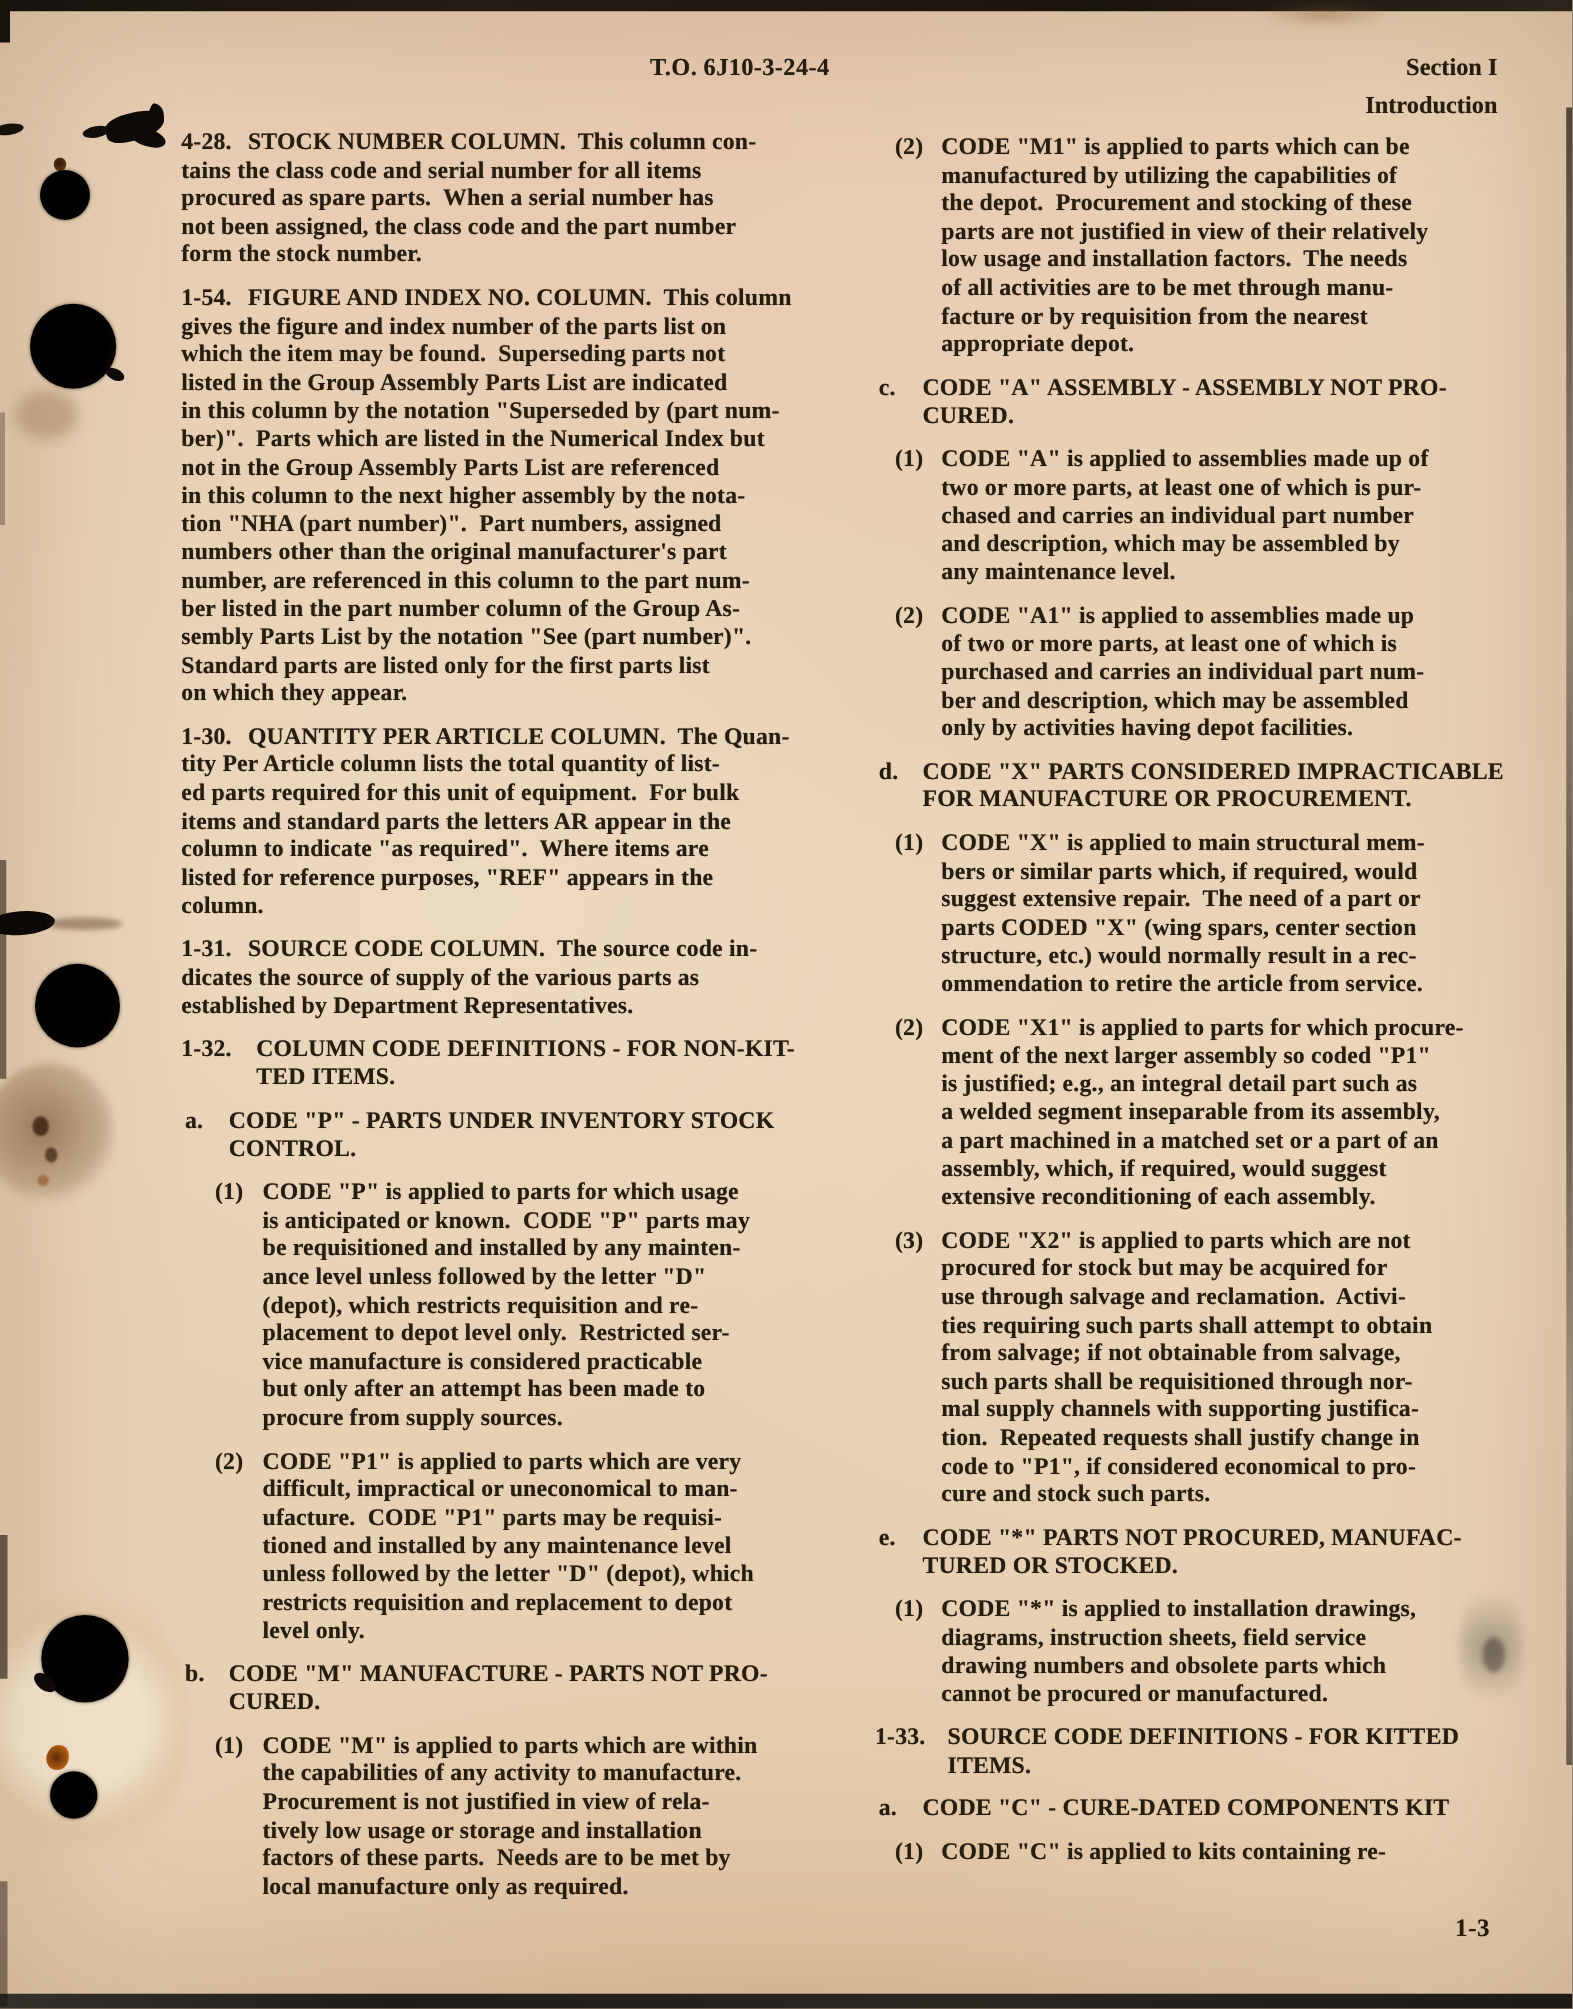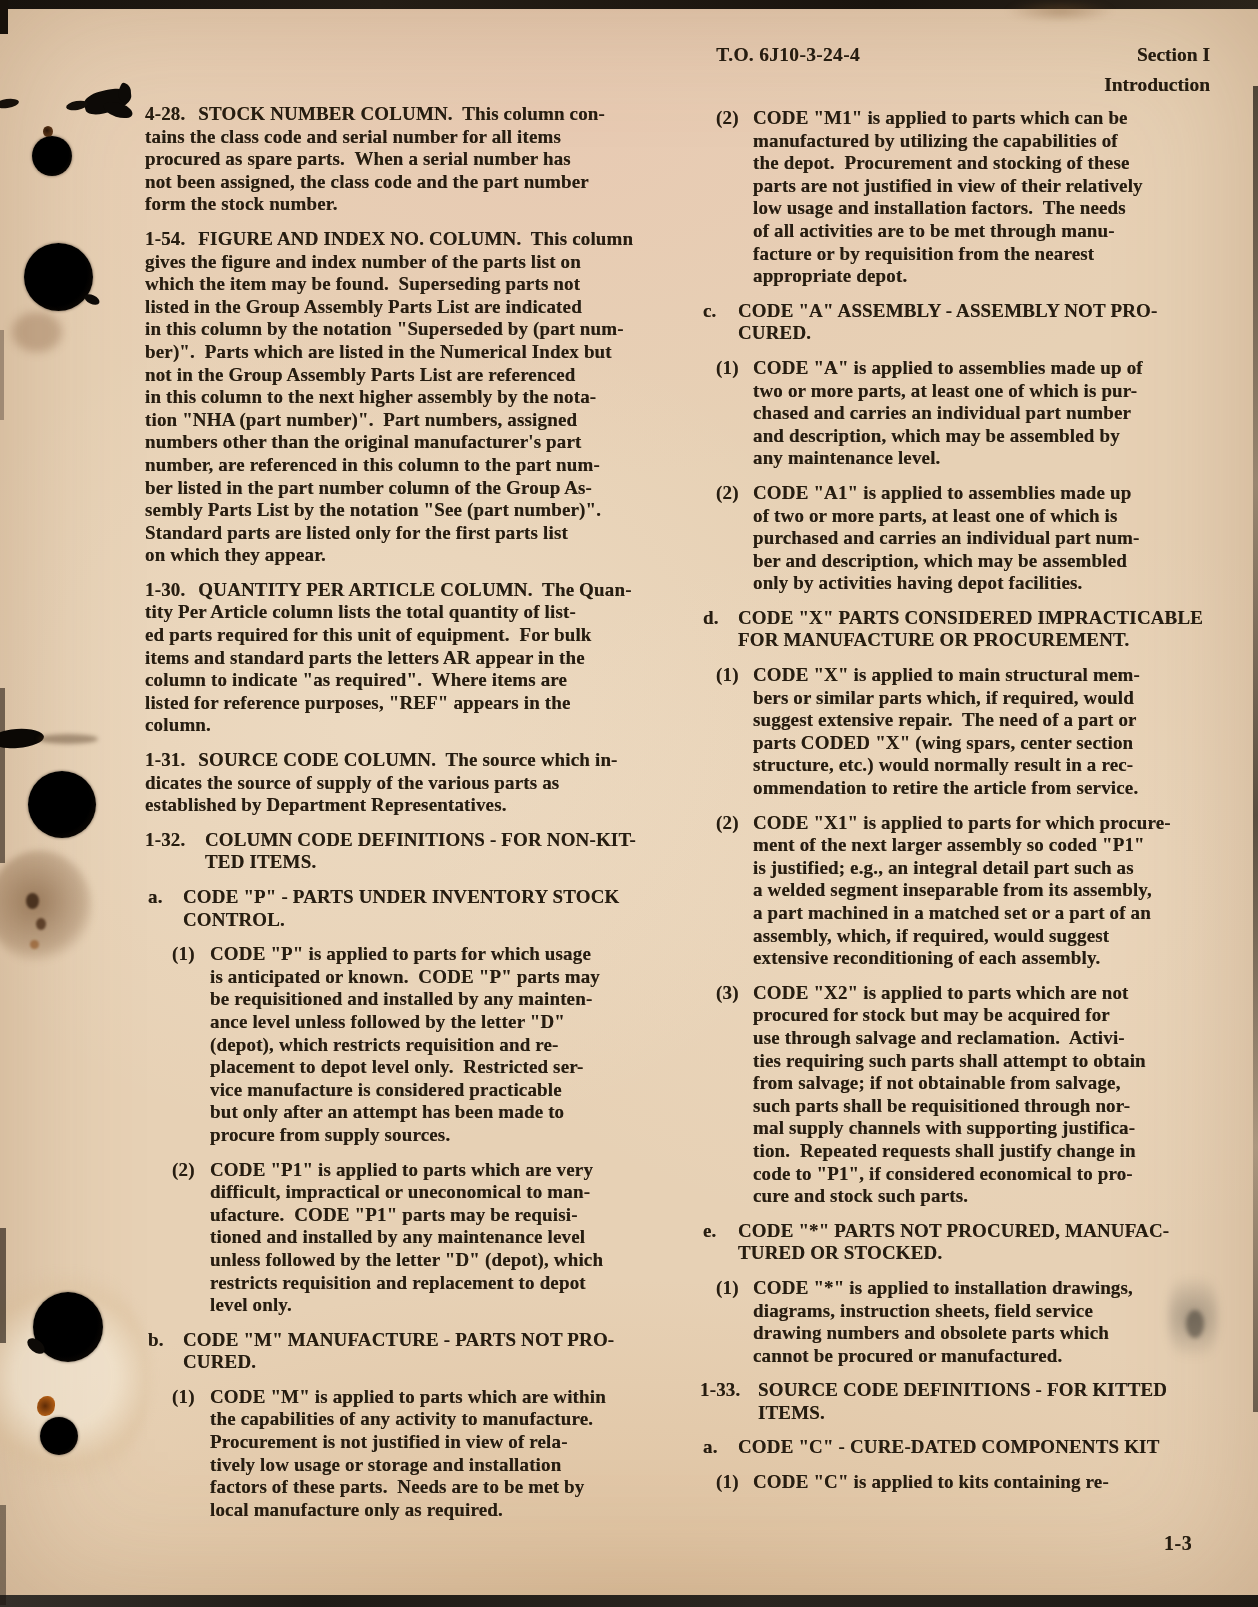--- a/index.html
+++ b/index.html
@@ -9,22 +9,22 @@
     background:
       radial-gradient(900px 500px at 45% 8%, rgba(233,190,175,.35), transparent 70%),
       radial-gradient(700px 600px at 30% 45%, rgba(250,240,224,.28), transparent 72%),
       radial-gradient(800px 500px at 80% 55%, rgba(247,231,209,.25), transparent 75%),
       radial-gradient(1000px 420px at 50% 100%, rgba(205,164,118,.35), transparent 78%),
       #e7d1b5;
     box-shadow:inset 0 0 140px rgba(133,89,49,.30);
   }
   .txt{text-shadow:0 0 .6px rgba(48,28,10,.55);}
   
-  .header-doc{position:absolute;top:44px;left:520px;width:340px;text-align:right;font-size:19.5px;letter-spacing:.3px;}
-  .header-right{position:absolute;top:40px;right:48px;text-align:right;font-size:19.5px;line-height:30px;margin-left:16px;}
+  .header-doc{position:absolute;top:44px;left:520px;width:340px;text-align:left;font-size:19.5px;letter-spacing:.3px;}
+  .header-right{position:absolute;top:40px;right:60px;text-align:right;font-size:19.5px;line-height:30px;margin-left:16px;}
   .page-num{position:absolute;top:1532px;left:1164px;font-size:20px;letter-spacing:.5px;}
   
   .col{position:absolute;font-size:19px;line-height:22.6px;letter-spacing:.15px;z-index:2;}
   .col-left{left:145px;top:103px;width:503px;}
   .col-right{left:700px;top:107px;width:505px;}
   .para{margin:0 0 12px 0;}
   .flow .marker{margin-right:13px;}
   .body{white-space:pre;}
   .hang{display:flex;}
   .hang .marker{flex:none;}
@@ -138,21 +138,21 @@
 sembly Parts List by the notation "See (part number)".
 Standard parts are listed only for the first parts list
 on which they appear.</span></p>
     <p class="para flow"><span class="marker">1-30.</span><span class="body">QUANTITY PER ARTICLE COLUMN.  The Quan-
 tity Per Article column lists the total quantity of list-
 ed parts required for this unit of equipment.  For bulk
 items and standard parts the letters AR appear in the
 column to indicate "as required".  Where items are
 listed for reference purposes, "REF" appears in the
 column.</span></p>
-    <p class="para flow"><span class="marker">1-31.</span><span class="body">SOURCE CODE COLUMN.  The source which in-
+    <p class="para flow"><span class="marker">1-31.</span><span class="body">SOURCE CODE COLUMN.  The source code in-
 dicates the source of supply of the various parts as
 established by Department Representatives.</span></p>
     <p class="para hang lvl-num">
         <span class="marker">1-32.</span>
         <span class="body">COLUMN CODE DEFINITIONS - FOR NON-KIT-
 TED ITEMS.</span>
       </p>
     <p class="para hang lvl-a">
         <span class="marker">a.</span>
         <span class="body">CODE "P" - PARTS UNDER INVENTORY STOCK

